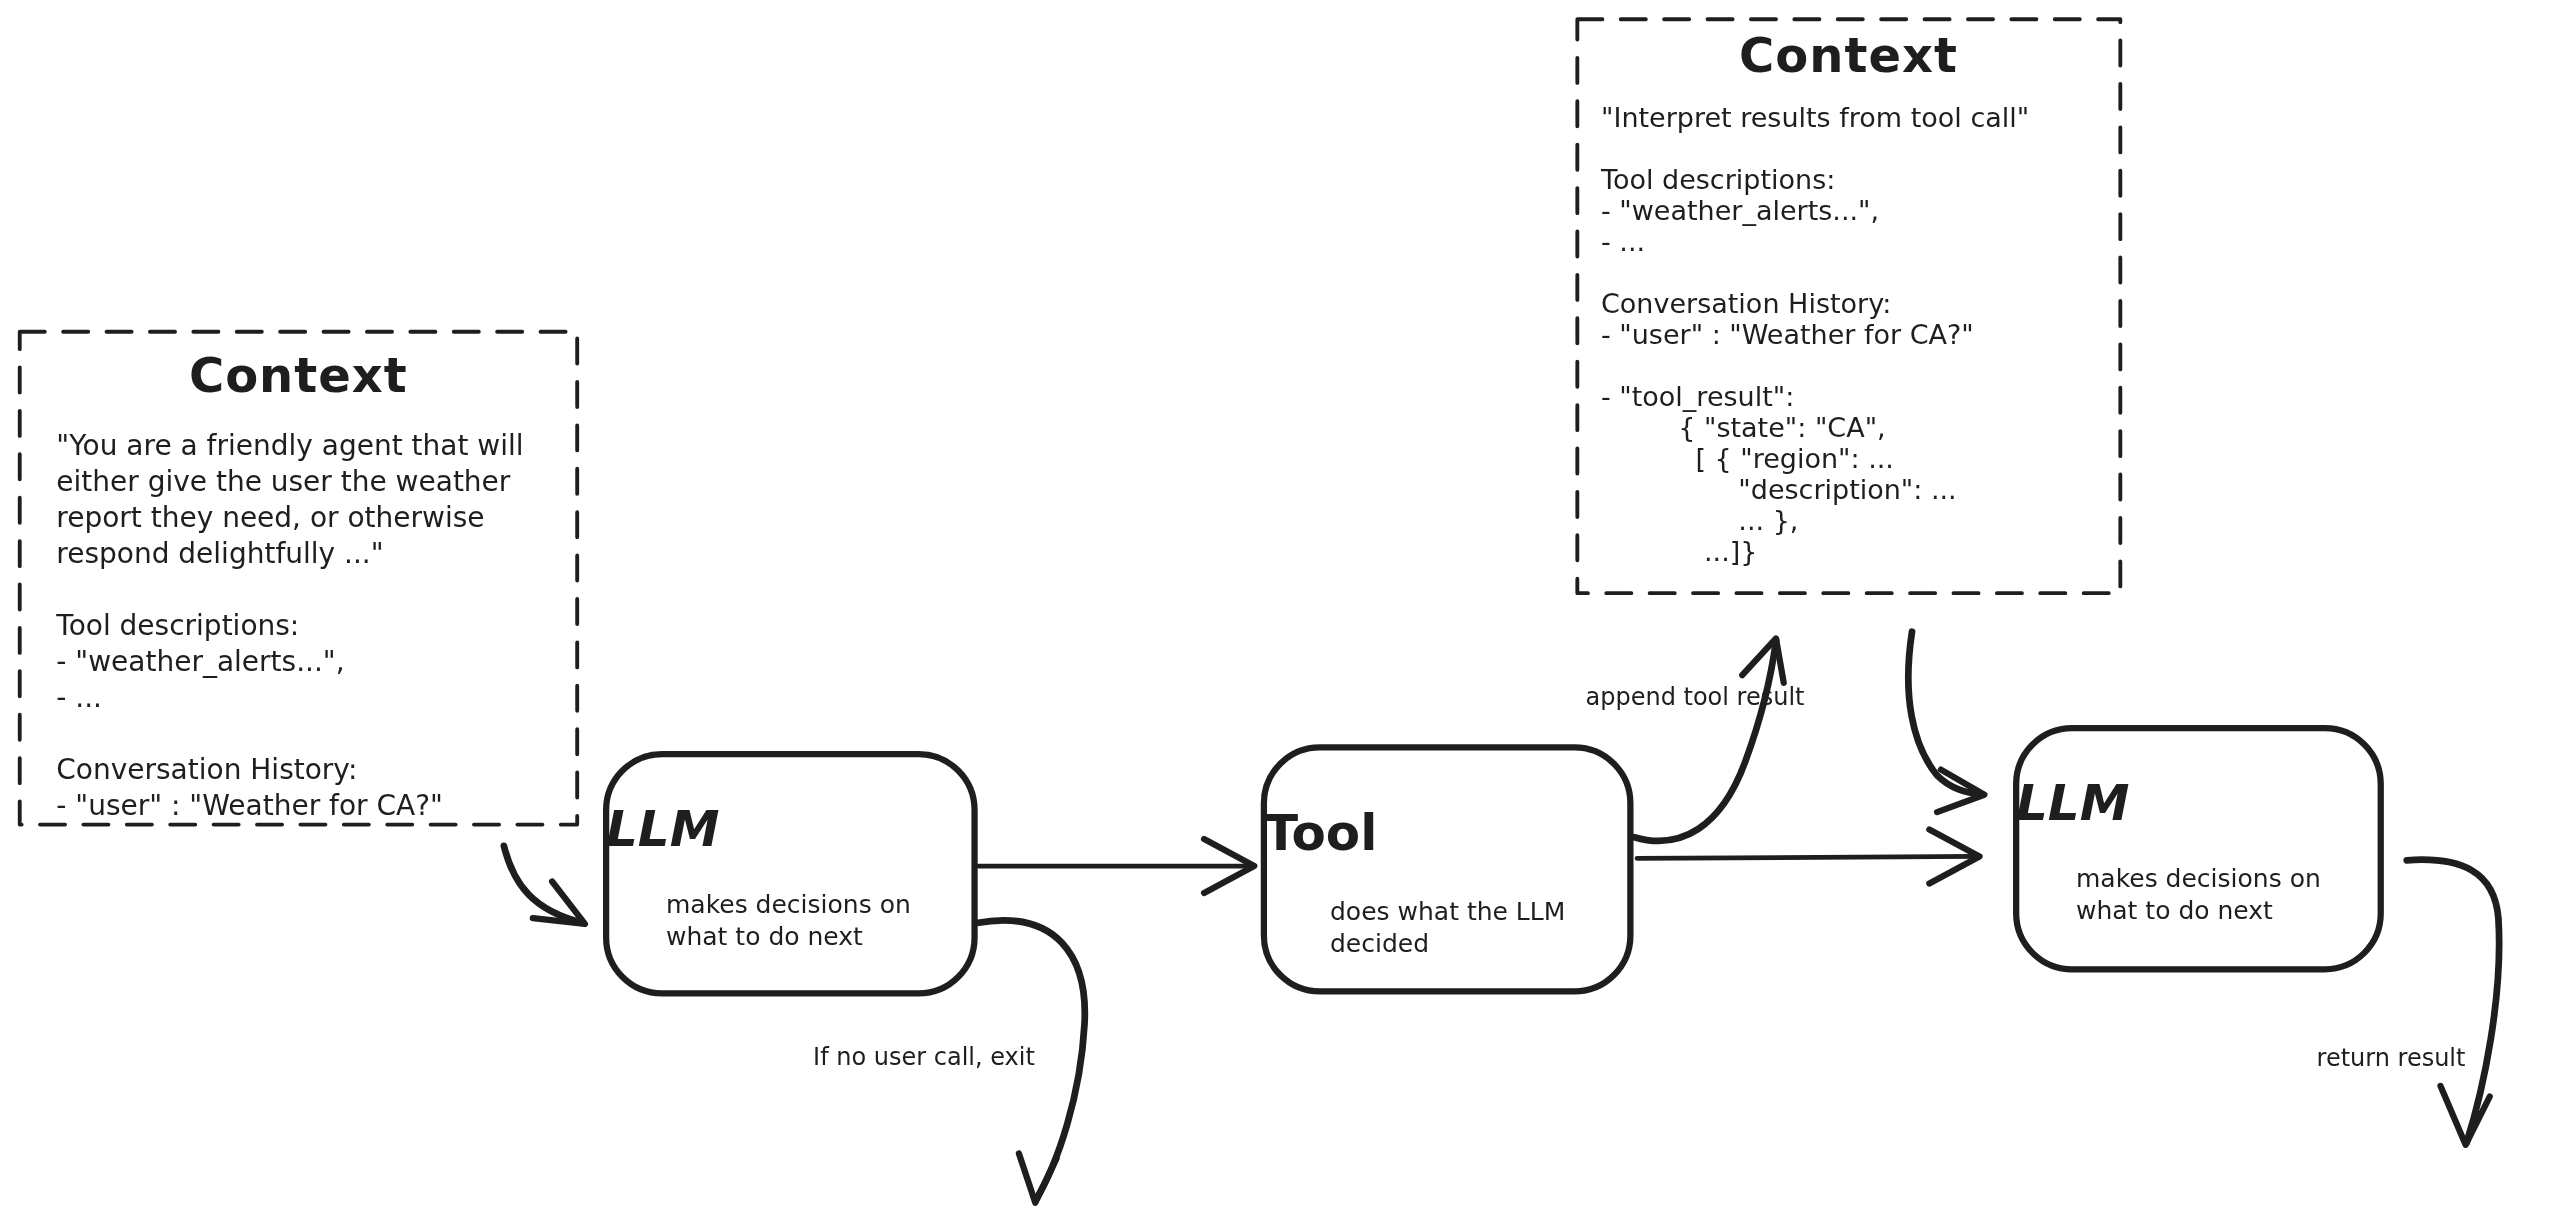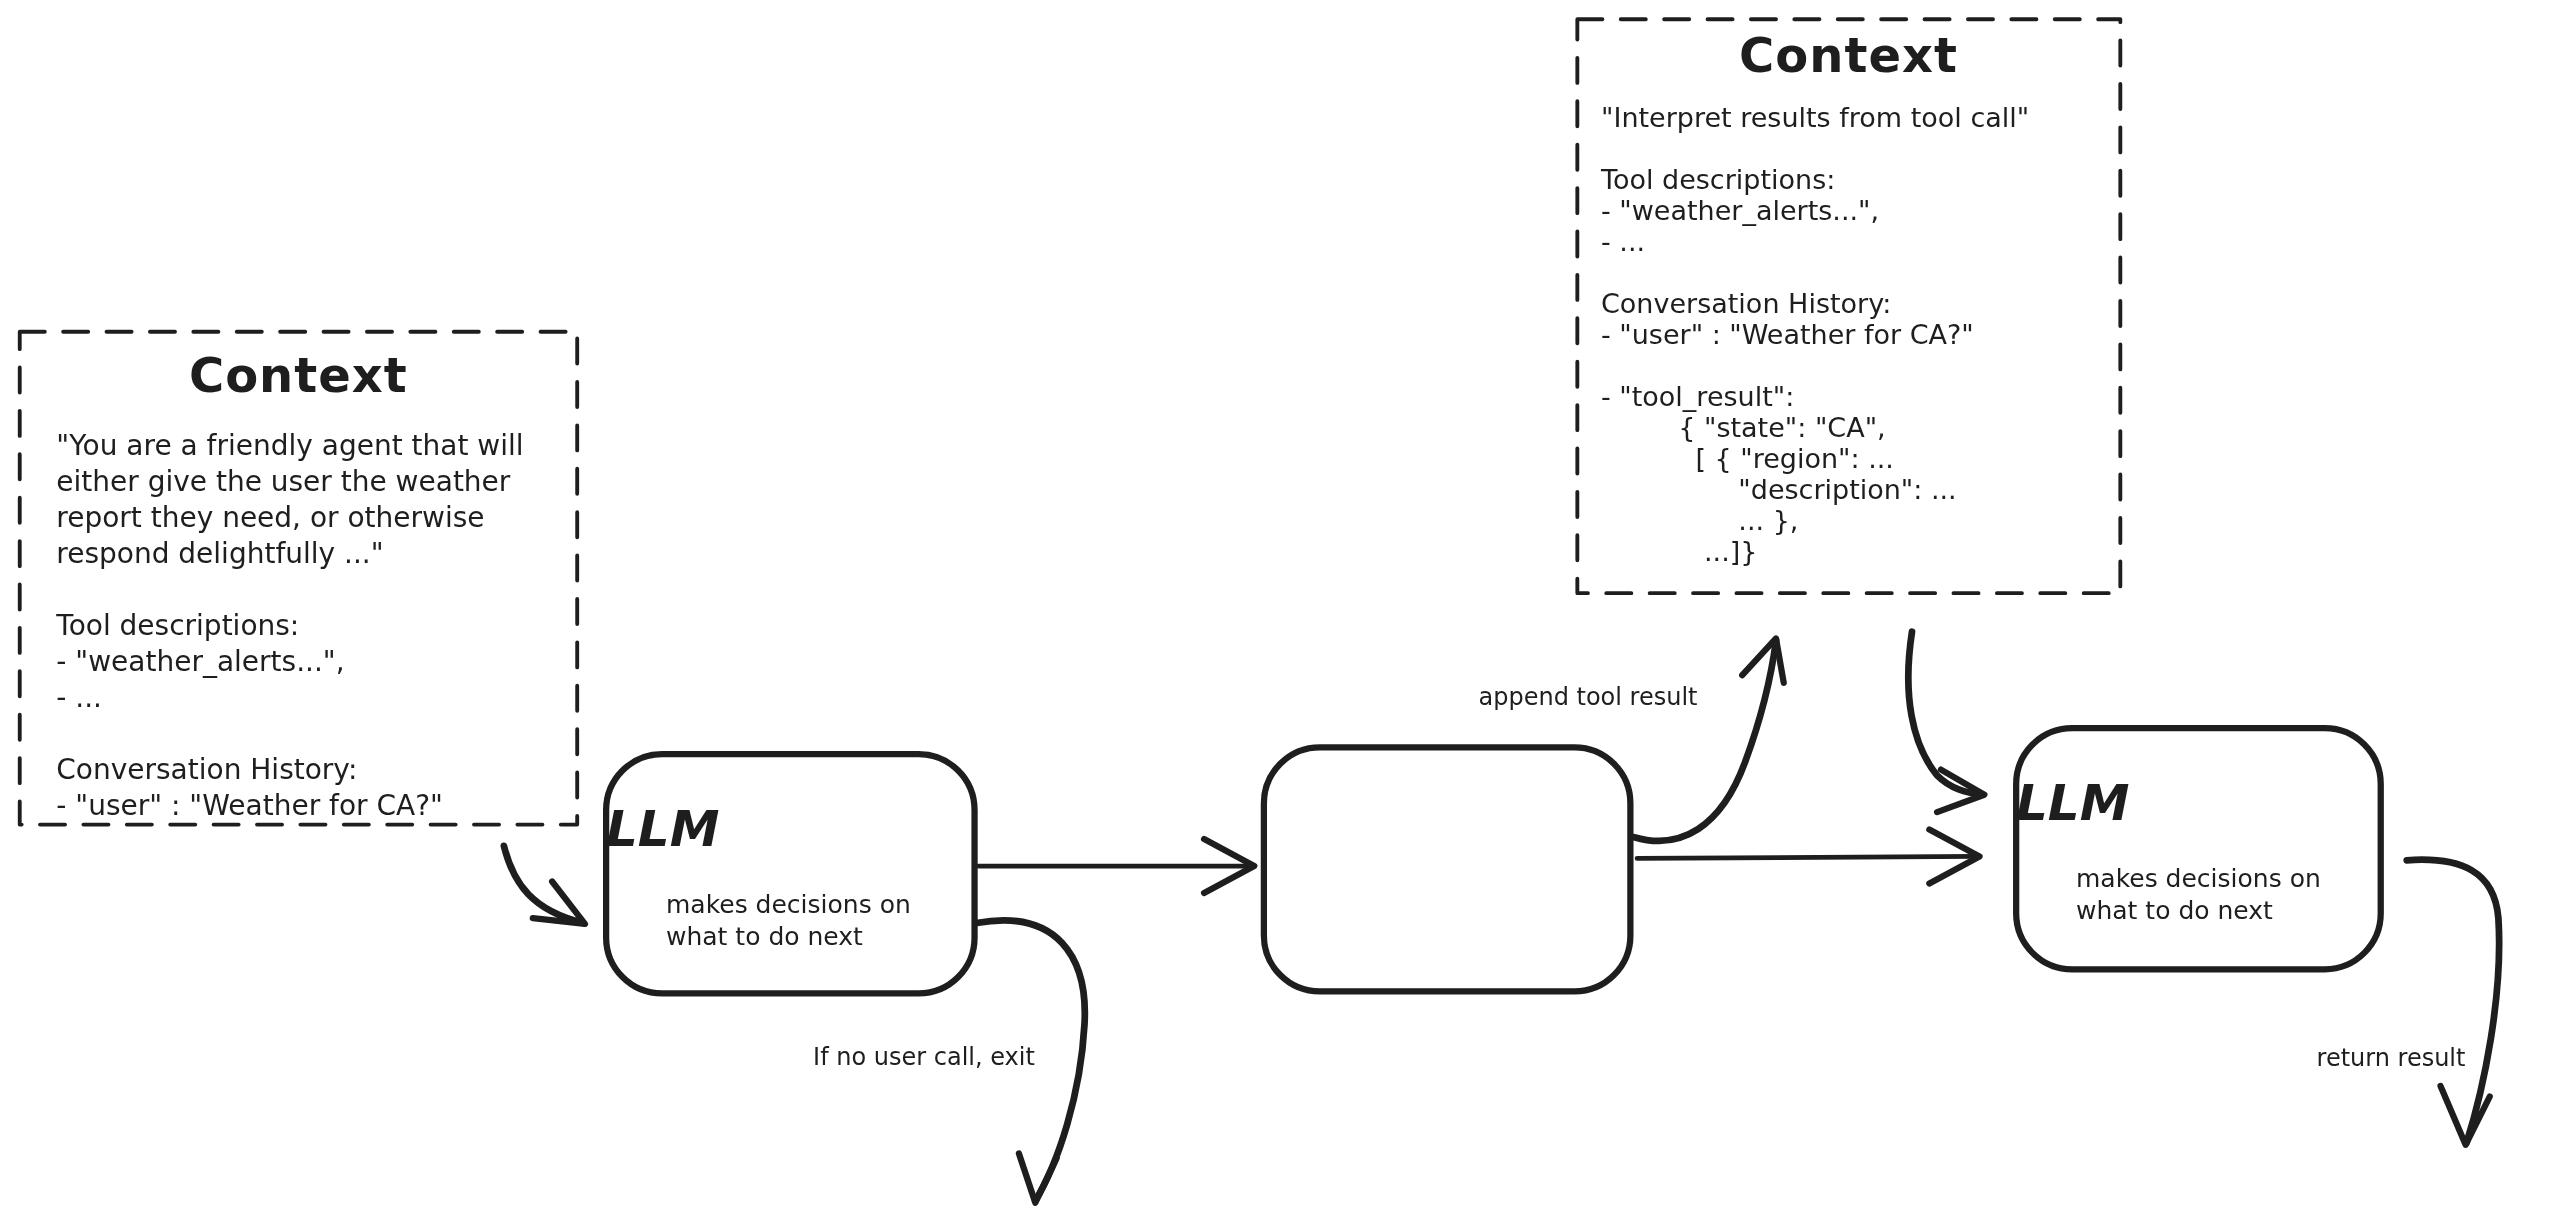--- a/index.html
+++ b/index.html
@@ -156,25 +156,30 @@
                 ... },
             ...]}</div>
   </div>
 
   <div class="node" style="left:606px; top:754px; width:369px; height:239px;">
     <div class="box-title italic" style="top:46px;">LLM</div>
     <div class="box-subtitle" style="left:60px; top:135px;">makes decisions on
 what to do next</div>
   </div>
 
+  <div class="node" style="left:1264px; top:748px; width:367px; height:244px;">
+    <div class="box-title" style="top:56px;">Tool</div>
+    <div class="box-subtitle" style="left:66px; top:148px;">does what the LLM
+decided</div>
+  </div>
 
   <div class="node" style="left:2016px; top:728px; width:365px; height:241px;">
     <div class="box-title italic" style="top:46px;">LLM</div>
     <div class="box-subtitle" style="left:60px; top:135px;">makes decisions on
 what to do next</div>
   </div>
 
-  <div class="edge-label" style="left:1588px; top:697px;">append tool result</div>
+  <div class="edge-label" style="left:1695px; top:697px;">append tool result</div>
   <div class="edge-label" style="left:924px; top:1057px;">If no user call, exit</div>
   <div class="edge-label" style="left:2391px; top:1030px;margin-top:28px;">return result</div>
 
 </div>
 
 
 </body></html>

